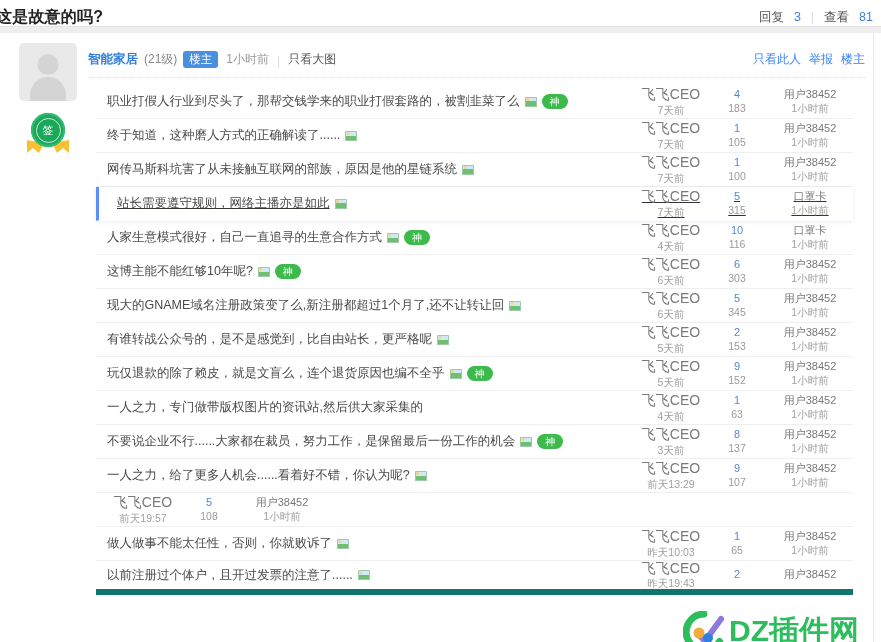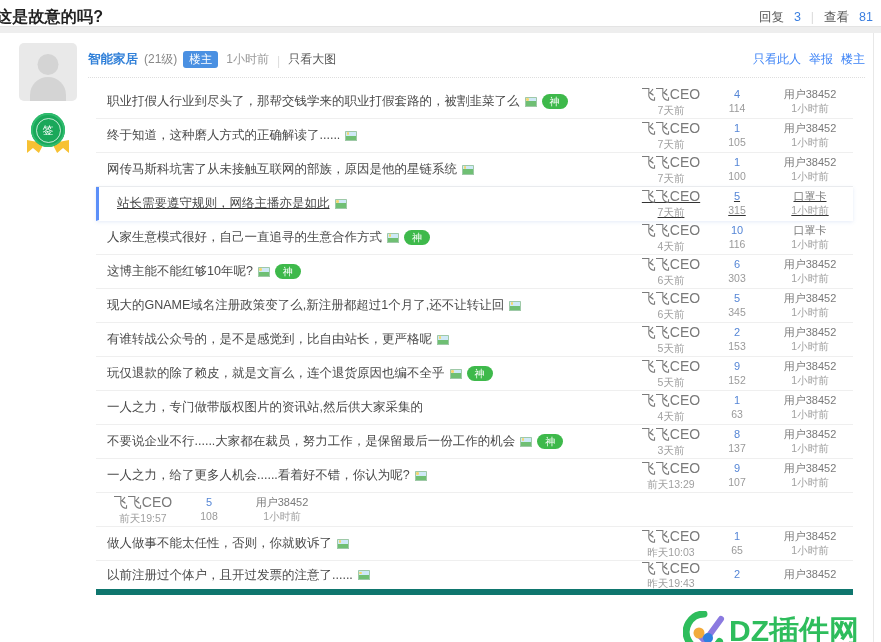--- a/index.html
+++ b/index.html
@@ -450,21 +450,21 @@
           <span class="ttext">职业打假人行业到尽头了，那帮交钱学来的职业打假套路的，被割韭菜了么</span>
           <span class="icon-img"></span>
           <span class="pill-god">神</span>
         </div>
         <div class="tcell-author">
           <span class="a1">飞飞CEO</span>
           <span class="a2">7天前</span>
         </div>
         <div class="tcell-count">
           <span class="c1">4</span>
-          <span class="c2">114</span>
+          <span class="c2">183</span>
         </div>
         <div class="tcell-last">
           <span class="l1">用户38452</span>
           <span class="l2">1小时前</span>
         </div>
       </div>
       <div class="trow">
         <div class="tcell-title">
           <span class="ttext">终于知道，这种磨人方式的正确解读了......</span>
           <span class="icon-img"></span>

